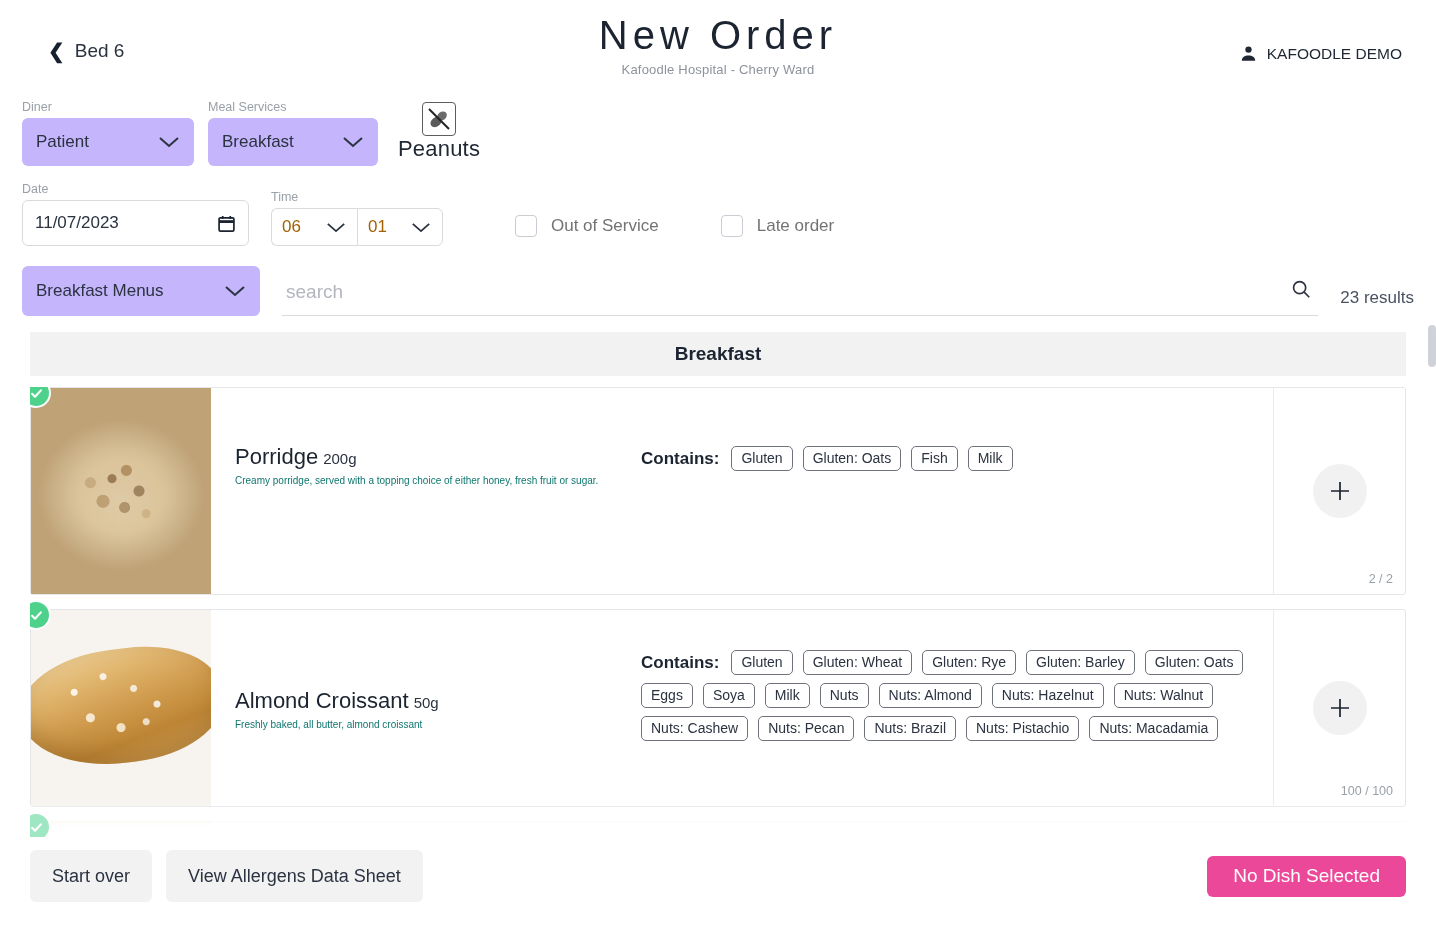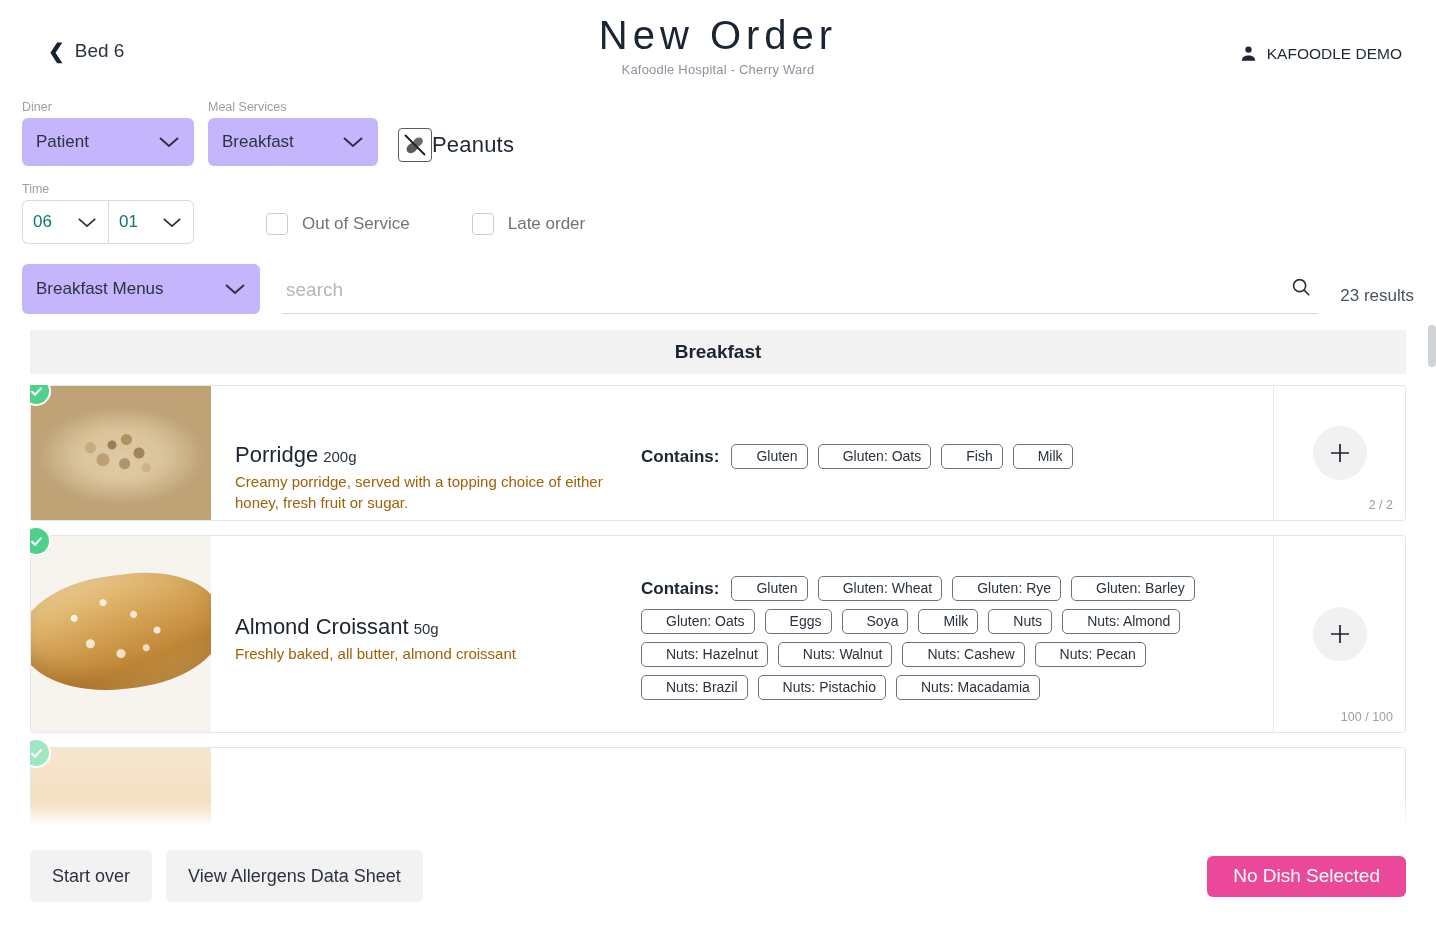--- a/index.html
+++ b/index.html
@@ -53,41 +53,41 @@
   .select-box .val { flex: 1; }
   .chev {
     width: 22px; height: 22px; margin-left: 10px;
     display:flex; align-items:center; justify-content:center;
   }
   .chev svg { display:block; }
   .sel-diner { width: 172px; }
   .sel-meal  { width: 170px; }
 
   .allergen-chip {
-    display: flex; align-items: center; gap: 0px; margin-left: 6px; margin-bottom: 4px;
+    display: flex; align-items: center; gap: 0px; margin-left: 6px; margin-bottom: 4px; flex-direction: column;
   }
   .allergen-icon {
     width: 34px; height: 34px; border: 1.5px solid #5d5d5d; border-radius: 4px;
     display: flex; align-items: center; justify-content: center; background:#fff;
   }
   .allergen-name { font-size: 22px; color: #1f2733; letter-spacing: .2px; }
 
   .row2 { display: flex; align-items: flex-end; gap: 22px; margin-top: 16px; }
   .date-box {
     width: 227px; height: 46px; border: 1px solid #d9dade; border-radius: 6px;
     display: flex; align-items: center; padding: 0 12px;
     font-size: 17px; color: #2b3240; background:#fff; cursor: pointer;
   }
   .date-box .dval { flex: 1; }
   .cal-ico svg { display:block; }
 
   .time-group { display: flex; }
   .time-sel {
-    width: 86px; height: 44px; border: 1px solid #d9dade; background:#fff;
-    display:flex; align-items:center; padding: 0 10px; font-size:17px; color:#0f766e;
+    width: 86px; height: 38px; border: 1px solid #d9dade; background:#fff;
+    display:flex; align-items:center; padding: 0 10px; font-size:17px; color:#a16207;
     cursor: pointer;
   }
   .time-sel:first-child { border-radius: 6px 0 0 6px; border-right: none;}
   .time-sel:last-child  { border-radius: 0 6px 6px 0; }
   .time-sel .val { flex:1; }
 
   .checks { display:flex; align-items:center; gap: 62px; margin-left: 50px; margin-bottom: 9px; }
   .check-item { display:flex; align-items:center; gap: 14px; cursor:pointer; }
   .checkbox {
     width: 22px; height: 22px; border: 1.4px solid #c9ccd2; border-radius: 4px; background:#fff;
@@ -118,21 +118,21 @@
 
   
   .dish-scroll {
     position: relative; margin: 11px 30px 0 30px;
     height: 450px; overflow: hidden;
   }
   .dish-card {
     position: relative; background:#fff; border: 1px solid #e4e6ea; border-radius: 3px;
     display: flex; margin-bottom: 14px;
   }
-  .dish-card.c1 { height: 136px; }
+  .dish-card.c1 { height: 208px; }
   .dish-card.c2 { height: 198px; }
   .dish-card.c3 { height: 186px; }
 
   .thumb {
     width: 180px; flex: 0 0 180px; overflow: hidden; position: relative;
     border-right: 0; align-self: stretch; margin: 0;
   }
   .thumb-inner { position:absolute; inset:0; }
 
   
@@ -190,28 +190,28 @@
     display:flex; align-items:center; justify-content:center; z-index: 5;
     box-shadow: 0 0 0 2px #fff;
   }
   .badge-check svg { display:block; }
 
   .dish-body { flex: 1; display: flex; padding: 0; position: relative; }
   .dish-info { width: 420px; flex: 0 0 420px; padding: 56px 16px 0 24px; }
   .dish-info.c2 { padding-top: 78px; }
   .dish-name { font-size: 22px; color: #1b2430; }
   .dish-name .portion { font-size: 15px; color: #2b3240; margin-left: 5px; }
-  .dish-desc { font-size: 15px; color: #a16207; line-height: 1.38; margin-top: 4px; max-width: 390px;}
+  .dish-desc { font-size: 10px; color: #0f766e; line-height: 1.38; margin-top: 4px; max-width: 390px;}
 
   .dish-allergens { flex: 1; padding: 58px 14px 0 10px; }
   .dish-allergens.c2 { padding-top: 40px; }
   .allergen-row { display: flex; flex-wrap: wrap; align-items: center; gap: 8px 10px; }
   .contains-label { font-size: 17px; color: #1b2430; font-weight: 600; margin-right: 2px; }
   .tag {
-    border: 1px solid #6e737b; border-radius: 5px; padding: 3px 9px 4px 24px;
+    border: 1px solid #6e737b; border-radius: 5px; padding: 3px 9px 4px 9px;
     font-size: 14px; color: #2b3240; background:#fff; white-space: nowrap; line-height: 1.15;
   }
 
   .qty-note {
     position: absolute; right: 12px; bottom: 8px;
     font-size: 12.5px; color: #9aa0a8;
   }
 
   .add-col {
     width: 132px; flex: 0 0 132px; border-left: 1px solid #e9ebee;
@@ -310,20 +310,33 @@
             <ellipse cx="10" cy="16" rx="6" ry="4.6" fill="#5b5b5b" transform="rotate(-38 10 16)"></ellipse>
             <ellipse cx="16" cy="10" rx="5.2" ry="4.2" fill="#6b6b6b" transform="rotate(-38 16 10)"></ellipse>
             <line x1="3" y1="3" x2="23" y2="23" stroke="#222" stroke-width="2"></line>
           </svg>
         </span>
         <span class="allergen-name">Peanuts</span>
       </div>
     </div>
 
     <div class="row2">
+      <div>
+        <span class="field-label">Date</span>
+        <div class="date-box">
+          <span class="dval">11/07/2023</span>
+          <span class="cal-ico">
+            <svg width="19" height="19" viewBox="0 0 20 20" fill="none" stroke="#1b2430" stroke-width="1.8">
+              <rect x="2.2" y="4" width="15.6" height="14" rx="1.4"></rect>
+              <path d="M2.2 8h15.6" stroke-width="3"></path>
+              <path d="M6 2.2v3M14 2.2v3"></path>
+            </svg>
+          </span>
+        </div>
+      </div>
 
       <div>
         <span class="field-label">Time</span>
         <div class="time-group">
           <div class="time-sel">
             <span class="val">06</span>
             <span class="chev">
               <svg width="20" height="13" viewBox="0 0 22 14" fill="none" stroke="#2b3240" stroke-width="2">
                   <path d="M2 3l9 8 9-8"></path>
                 </svg>

